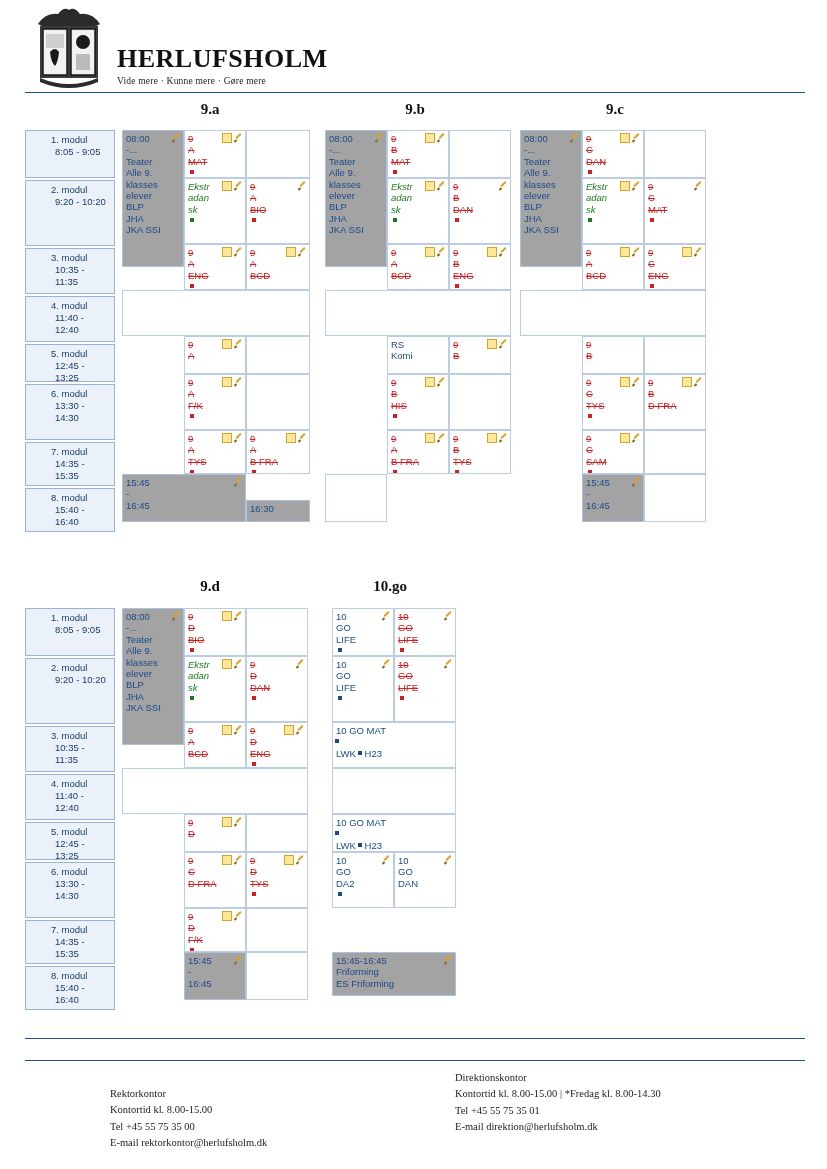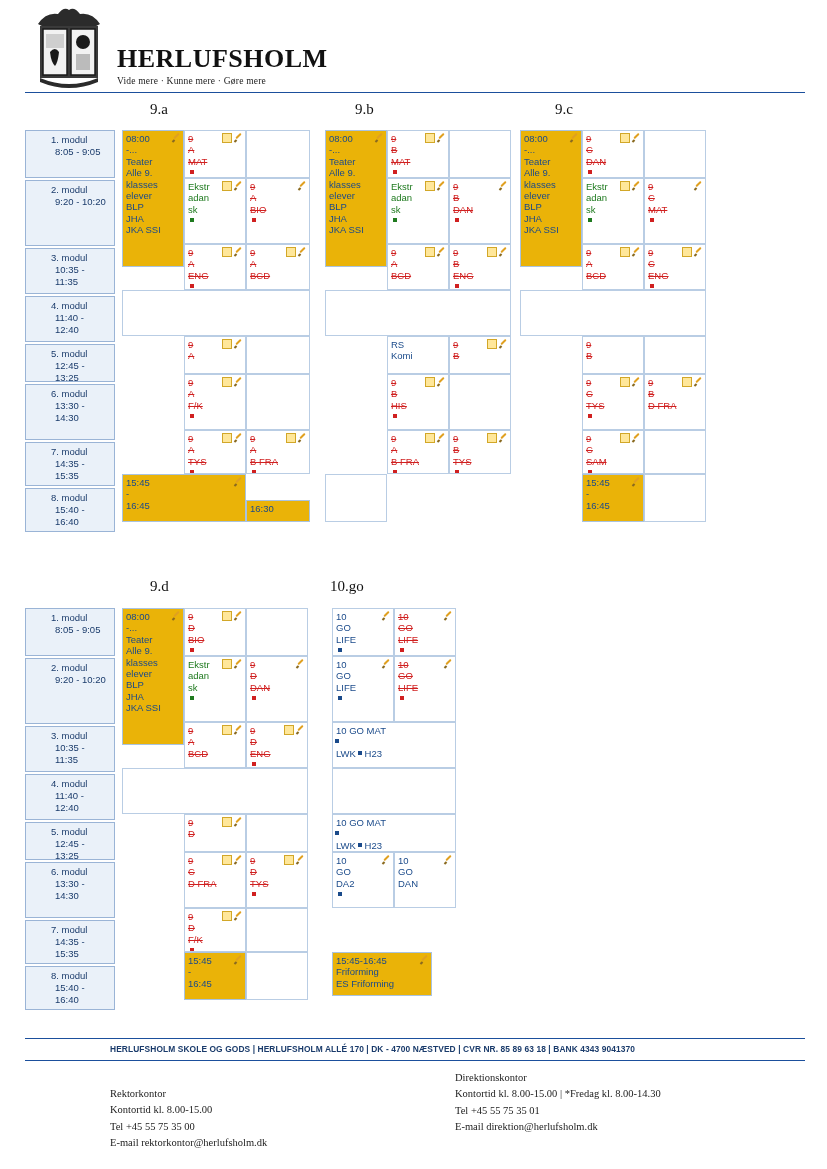--- a/index.html
+++ b/index.html
@@ -27,22 +27,22 @@
   .brand-sub{
     font-family:"Liberation Serif", serif;
     font-size:9.5px;color:#222;margin-top:4px;letter-spacing:.2px;
   }
   .header-rule{position:absolute;left:25px;top:92px;width:780px;height:1px;background:#1b4f9c;}
 
   
   .class-title{
     position:absolute;
     font-family:"Liberation Serif", serif;
-    font-weight:normal;font-size:15px;color:#111;
-    text-align:left;
+    font-weight:bold;font-size:15px;color:#111;
+    text-align:center;
   }
 
   
   .block{position:absolute;}
   .modcell{
     box-sizing:border-box;
     border:1px solid #9ab4d6;
     background:#eaf1f9;
     color:#1a3b6b;
     font-size:9.5px;
@@ -56,29 +56,29 @@
   .cell{
     box-sizing:border-box;
     border:1px solid #b9cde4;
     background:#ffffff;
     position:relative;
     overflow:hidden;
     padding:2px 3px;
     font-size:9.5px;
     line-height:1.2;
   }
-  .cell.blue{background:#eab308;border-color:#a9c3e0;color:#1a4a8a;}
+  .cell.blue{background:#a3a3a3;border-color:#a9c3e0;color:#1a4a8a;}
   .cell.empty{background:#ffffff;}
 
   .ln{display:block;white-space:nowrap;}
   .red{color:#d02020;}
   .blue-t{color:#1a4a8a;}
   .green{color:#1f7a1f;}
   .strike{text-decoration:line-through;}
-  .ital{}
+  .ital{font-style:italic;}
 
   .dot{display:inline-block;width:4px;height:4px;background:#d02020;margin-left:2px;vertical-align:2px;}
   .dot.b{background:#1a4a8a;}
   .dot.g{background:#1f7a1f;}
 
   .icons{position:absolute;right:2px;top:1px;white-space:nowrap;}
   .ico{display:inline-block;margin-left:2px;vertical-align:middle;}
   .ico-note{width:8px;height:8px;background:#ffe79a;border:1px solid #d2a728;}
   .ico-pen{
     width:9px;height:9px;display:inline-block;position:relative;
@@ -601,30 +601,29 @@
       <span class="ln blue-t">DA2</span><span class="dot b"></span>
     </div>
     <div class="cell" style="position:absolute;left:62px;top:244px;width:62px;height:56px;">
       <span class="icons"><span class="ico ico-pen"></span></span>
       <span class="ln blue-t">10</span>
       <span class="ln blue-t">GO</span>
       <span class="ln blue-t">DAN</span>
     </div>
 
 
-    <div class="cell blue" style="position:absolute;left:0;top:344px;width:100px;height:44px;">
+    <div class="cell blue" style="position:absolute;left:0;top:344px;width:124px;height:44px;">
       <span class="icons"><span class="ico ico-pen"></span></span>
       <span class="ln">15:45-16:45</span>
       <span class="ln">Friforming</span>
       <span class="ln">ES Friforming</span>
     </div>
   </div>
 
   <div class="footer-rule"></div>
-  <div class="footer-bar">HERLUFSHOLM SKOLE OG GODS  |  HERLUFSHOLM ALLÉ 170  |  DK - 4700 NÆSTVED  |  CVR NR. 85 89 63 18  |  BANK 4343 9041370</div>
   <div class="footer-rule2"></div>
 
   <div class="footer-cols">
     <div class="fcol" style="left:0;width:330px;margin-top:16px;">
       <div class="h">Rektorkontor</div>
       <div>Kontortid kl. 8.00-15.00</div>
       <div>Tel +45 55 75 35 00</div>
       <div>E-mail rektorkontor@herlufsholm.dk</div>
     </div>
     <div class="fcol" style="left:345px;width:360px;">

